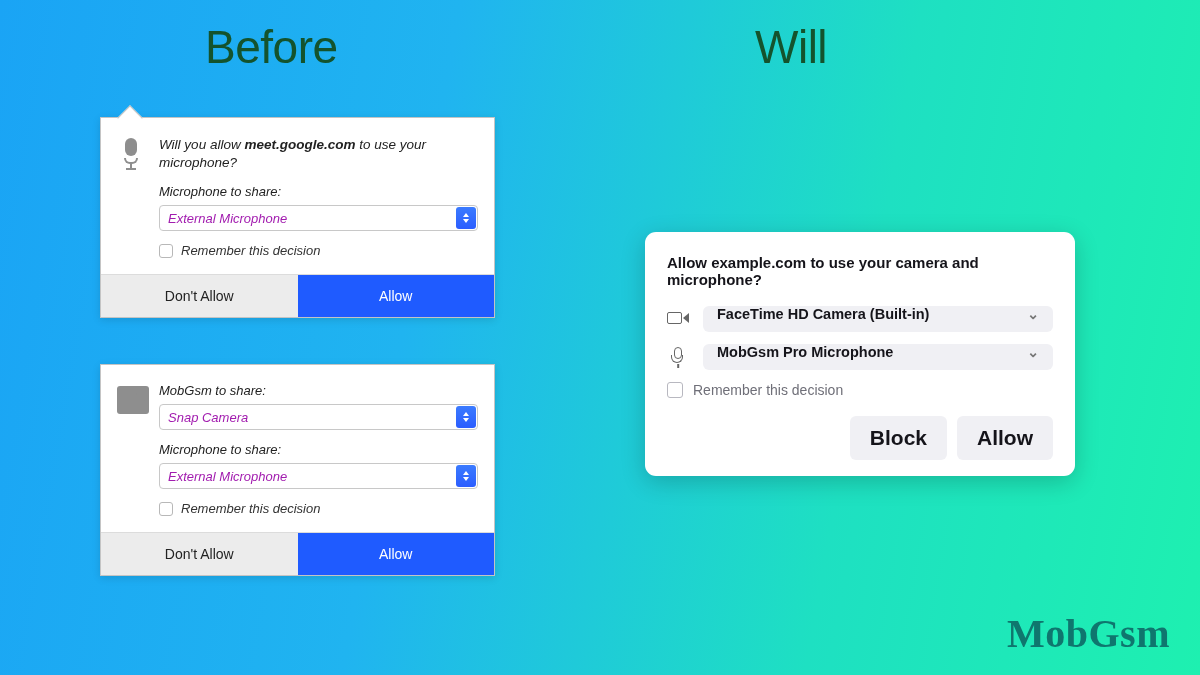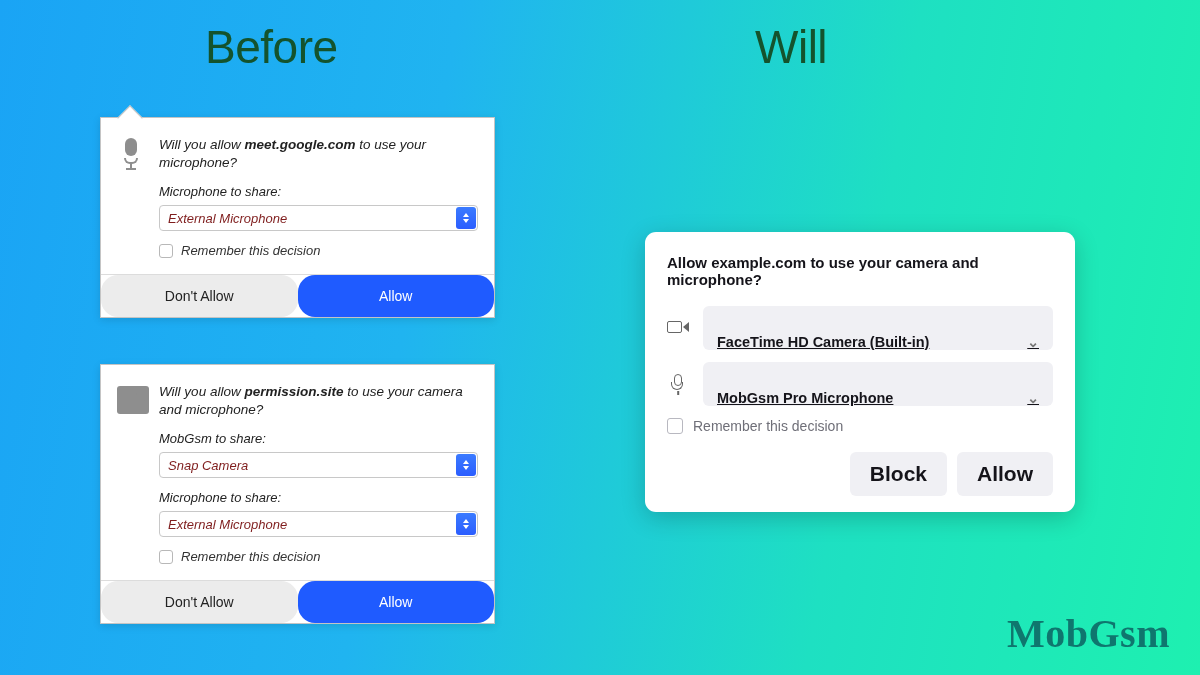--- a/index.html
+++ b/index.html
@@ -76,21 +76,21 @@
       position: relative;
       width: 100%;
       border: 1px solid #c8c8c8;
       border-radius: 4px;
       background: #fff;
       height: 26px;
       display: flex;
       align-items: center;
       padding: 0 28px 0 8px;
       font-size: 13px;
-      color: #7f1d1d;
+      color: #a21caf;
       margin-bottom: 12px;
     }
     .old-dialog .select .arrow-btn {
       position: absolute;
       right: 1px; top: 1px; bottom: 1px;
       width: 20px;
       background: linear-gradient(#3b7bff, #2b5dff);
       border-radius: 3px;
       display:flex; flex-direction:column; align-items:center; justify-content:center;
       gap: 2px;
@@ -108,21 +108,20 @@
     .old-dialog .remember .chk {
       width: 14px; height: 14px; border:1px solid #b8b8b8; border-radius:3px; background:#fff;
     }
     .old-dialog .footer {
       display:flex;
       border-top: 1px solid #dcdcdc;
     }
     .old-dialog .footer .btn {
       flex:1; height:42px; display:flex; align-items:center; justify-content:center;
       font-size:14px;
-      border-radius:17px;
     }
     .old-dialog .footer .btn.deny { background:#ececec; color:#222; }
     .old-dialog .footer .btn.allow { background:#1f5bff; color:#fff; font-weight:500; }
 
     
     .mic-icon { width:18px; height:26px; position:relative; }
     .mic-icon .cap { width:12px; height:18px; background:#8e8e8e; border-radius:6px; margin:0 auto; }
     .mic-icon .base { position:absolute; bottom:0; left:50%; transform:translateX(-50%); width:14px; height:6px; border:2px solid #8e8e8e; border-top:none; border-radius:0 0 8px 8px; }
     .mic-icon .stand { position:absolute; bottom:-4px; left:50%; transform:translateX(-50%); width:2px; height:4px; background:#8e8e8e; }
     .mic-icon .foot { position:absolute; bottom:-6px; left:50%; transform:translateX(-50%); width:10px; height:2px; background:#8e8e8e; }
@@ -151,27 +150,26 @@
     .new-dialog .row {
       display:flex; align-items:center; gap:14px; margin-bottom:12px;
     }
     .new-dialog .row .device-icon {
       width: 22px; display:flex; justify-content:center;
     }
     .new-dialog .pill {
       flex:1;
       background:#f0f0f4;
       border-radius: 6px;
-      height: 44px;
-      display:flex; align-items:flex-end; justify-content:space-between;
+      height: 26px;
+      display:flex; align-items:flex-start; justify-content:space-between;
       padding: 0 14px;
       font-size: 14.5px;
       font-weight: 600;
       color:#15141a;
-      text-decoration:underline;
     }
     .new-dialog .pill .chev { color:#777; font-size:14px; }
     .new-dialog .remember {
       display:flex; align-items:center; gap:10px;
       margin: 8px 0 18px 0;
       font-size:14px; color:#6f6f78;
     }
     .new-dialog .remember .chk {
       width:16px; height:16px; border:1.5px solid #b8b8c0; border-radius:3px; background:#fff;
     }
@@ -235,23 +233,20 @@
 
 <div class="old-dialog d2">
   <div class="body">
     <div class="icon-col">
       <div class="cam-icon">
         <div class="body"></div>
           <div class="lens"></div>
       </div>
     </div>
     <div class="content">
-      <div class="prompt">
-        <span>Will you allow </span><b>permission.site</b><span> to use your camera and microphone?</span>
-      </div>
       <div class="label">MobGsm to share:</div>
       <div class="select">
         <span>Snap Camera</span>
         <div class="arrow-btn">
             <div class="tri up"></div>
             <div class="tri down"></div>
           </div>
       </div>
       <div class="label">Microphone to share:</div>
       <div class="select">

